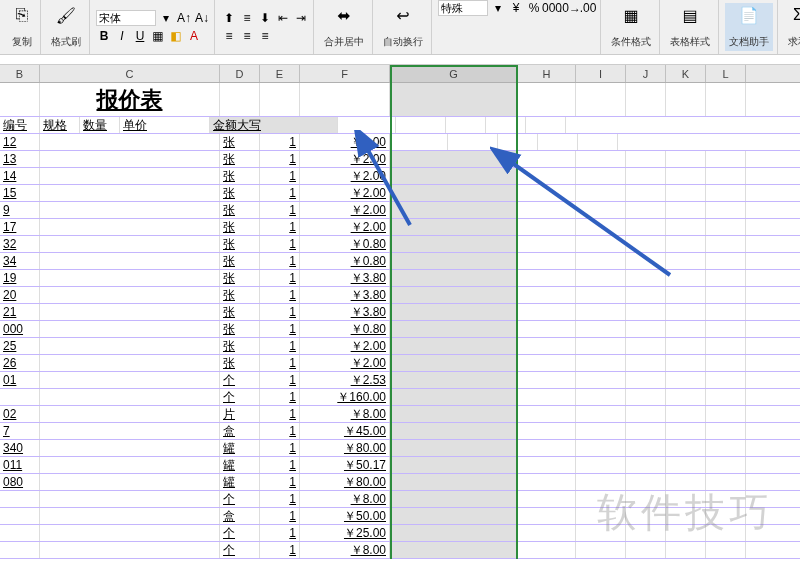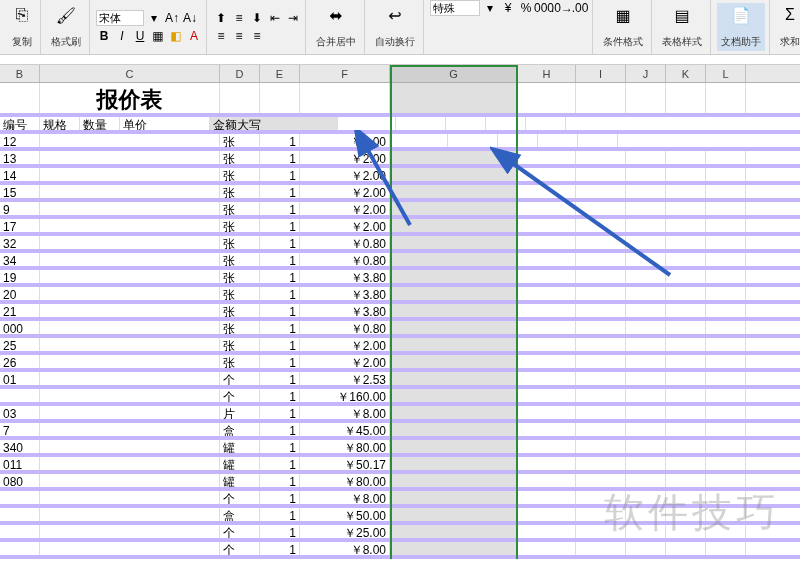--- a/index.html
+++ b/index.html
@@ -15,21 +15,21 @@
   .tb-input { font-size: 11px; border: 1px solid #ccc; padding: 1px 2px; background: #fff; }
   .active-btn { background: #d0e0f0; }
   
   .fx-bar { height: 10px; border-bottom: 1px solid #ccc; }
   
   .sheet { position: relative; overflow: hidden; }
   .col-headers { display: flex; background: #e8e8e8; border-bottom: 1px solid #b0b0b0; height: 18px; }
   .col-h { border-right: 1px solid #c0c0c0; text-align: center; font-size: 11px; color: #444; line-height: 18px; }
   .col-h.sel { background: #d0d0d0; }
   
-  .row { display: flex; border-bottom: 4px solid #c4b5fd; height: 17px; }
+  .row { display: flex; border-bottom: 1px solid #c4b5fd; height: 17px; text-decoration: underline; }
   .cell { border-right: 1px solid #ddd; padding: 0 3px; font-size: 12px; line-height: 17px; white-space: nowrap; overflow: hidden; }
   .cell.r { text-align: right; }
   .cell.sel-col { background: #e0e0e0; }
   
   .title-row { height: 34px; }
   .title-cell { font-size: 22px; font-weight: bold; line-height: 34px; text-align: center; }
   
   .col-B { width: 40px; }
   .col-C { width: 180px; }
   .col-D { width: 40px; }
@@ -39,41 +39,41 @@
   .col-H { width: 58px; }
   .col-I { width: 50px; }
   .col-J { width: 40px; }
   .col-K { width: 40px; }
   .col-L { width: 40px; }
   
   .selection-border { position: absolute; border: 2px solid #2c8c3c; pointer-events: none; }
   
   .arrow-svg { position: absolute; pointer-events: none; }
   
-  .watermark { position: absolute; right: 20px; bottom: 30px; font-size: 40px; color: rgba(128,128,128,0.35); font-weight: 300; letter-spacing: 4px; font-family: Liberation Mono, monospace; }
+  .watermark { position: absolute; right: 27px; bottom: 30px; font-size: 40px; color: rgba(128,128,128,0.35); font-weight: 300; letter-spacing: 4px; font-family: Liberation Mono, monospace; }
 </style>
 </head>
 <body>
 
 <div class="toolbar">
   <div class="tb-group">
     <div class="tb-btn">
       <span class="tb-icon">⎘</span>
       <span class="tb-label">复制</span>
     </div>
   </div>
   <div class="tb-group">
     <div class="tb-btn">
       <span class="tb-icon">🖌</span>
       <span class="tb-label">格式刷</span>
     </div>
   </div>
   <div class="tb-group" style="flex-direction:column;gap:2px;align-items:flex-start;">
     <div class="tb-row">
-      <input class="tb-input" style="width: 48px;" value="宋体">
+      <input class="tb-input" style="width: 60px;" value="宋体">
       <span class="tb-small">▾</span>
       <span class="tb-small">A↑</span>
       <span class="tb-small">A↓</span>
     </div>
     <div class="tb-row">
       <span class="tb-small">
           <b>B</b>
         </span>
       <span class="tb-small">
           <i>I</i>
@@ -410,21 +410,21 @@
         <div class="cell col-E r">1</div>
         <div class="cell col-F r">￥160.00</div>
         <div class="cell col-G sel-col r"></div>
         <div class="cell col-H"></div>
         <div class="cell col-I"></div>
         <div class="cell col-J"></div>
         <div class="cell col-K"></div>
         <div class="cell col-L"></div>
       </div>
       <div class="row">
-        <div class="cell col-B">03</div>
+        <div class="cell col-B">02</div>
         <div class="cell col-C"></div>
         <div class="cell col-D">片</div>
         <div class="cell col-E r">1</div>
         <div class="cell col-F r">￥8.00</div>
         <div class="cell col-G sel-col r"></div>
         <div class="cell col-H"></div>
         <div class="cell col-I"></div>
         <div class="cell col-J"></div>
         <div class="cell col-K"></div>
         <div class="cell col-L"></div>

